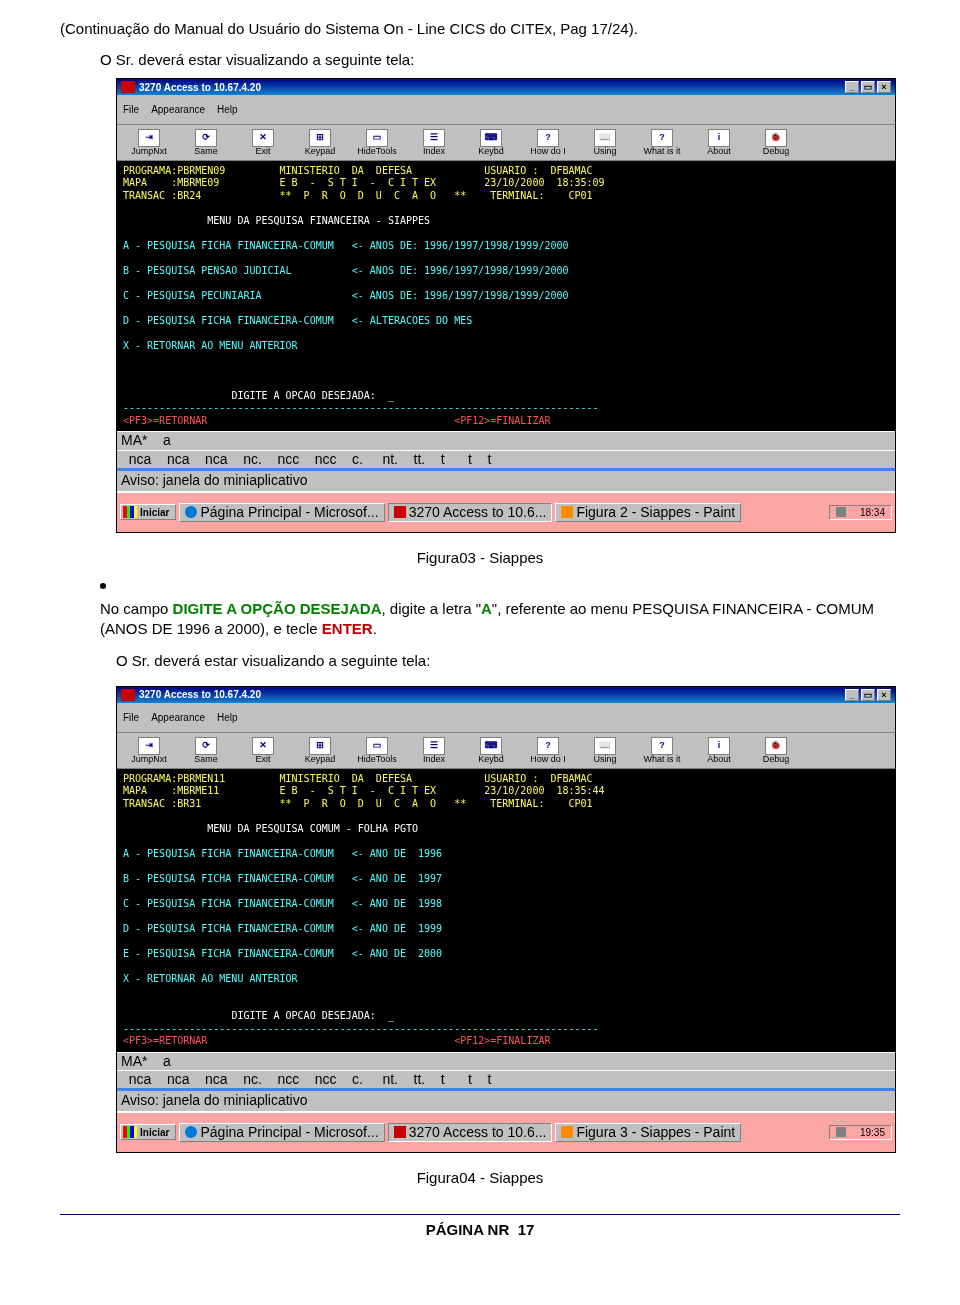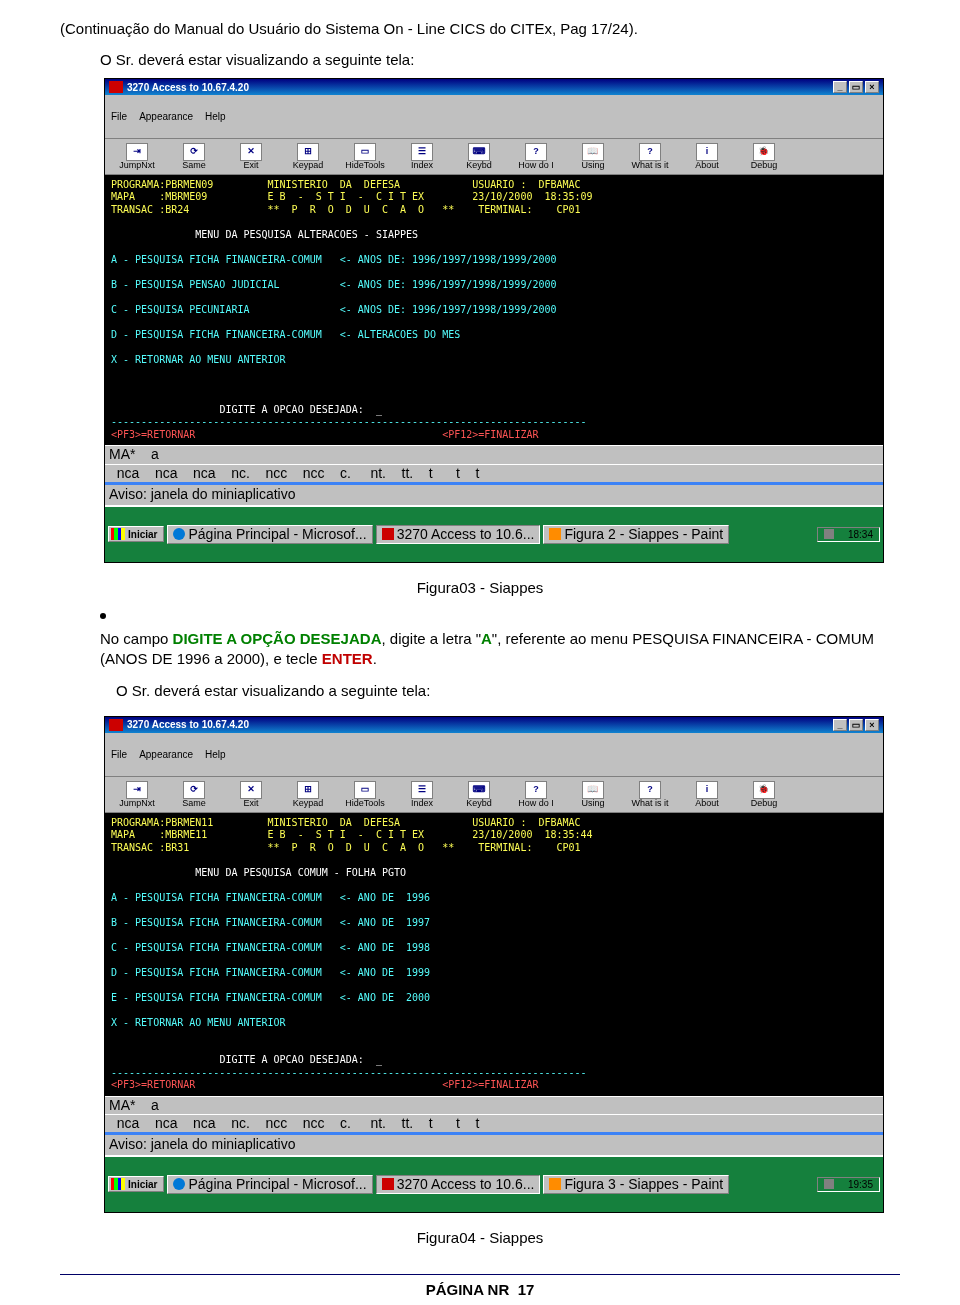--- a/index.html
+++ b/index.html
@@ -7,21 +7,21 @@
     font-family: Arial, sans-serif;
     background: #fff;
     width: 960px;
     margin: 0 auto;
     padding: 20px 60px 30px 60px;
     font-size: 15px;
     color: #000;
   }
   .page-header { font-size: 15px; margin-bottom: 14px; }
   .intro { margin-left: 40px; margin-bottom: 10px; font-size: 15px; }
-  .screenshot-wrap { margin-left: 44px; margin-bottom: 8px; }
+  .screenshot-wrap { margin-left: 56px; margin-bottom: 8px; }
   .caption { text-align: center; font-size: 15px; margin-top: 16px; margin-bottom: 10px; }
   .bullet-block { margin-left: 40px; margin-bottom: 14px; }
   .bullet-row { display: flex; align-items: flex-start; gap: 10px; flex-direction: column; }
   .bullet-dot { width: 6px; height: 6px; background: #000; border-radius: 50%; margin-top: 7px; flex-shrink: 0; }
   .bullet-text { flex: 1; line-height: 1.35; font-size: 15px; }
   .green { color: #008000; font-weight: bold; }
   .red { color: #c00000; font-weight: bold; }
   .hr-line { border: none; border-top: 1.5px solid #000066; margin-top: 28px; }
   .page-footer { text-align: center; font-size: 15px; margin-top: 6px; }
   .page-nr { font-weight: bold; }
@@ -61,21 +61,21 @@
     border-bottom-color: #808080;
     font-size: 9px;
     text-align: center;
     line-height: 10px;
     color: #000;
     font-family: Arial;
     font-weight: bold;
   }
   .menubar {
     background: #c0c0c0;
-    padding: 16px 6px;
+    padding: 9px 6px;
     font-family: Tahoma, Arial, sans-serif;
     font-size: 10px;
     display: flex;
     gap: 12px;
     border-bottom: 1px solid #808080;
   }
   .toolbar {
     background: #c0c0c0;
     padding: 3px 4px 2px 4px;
     display: flex;
@@ -122,24 +122,24 @@
   }
   .statusline {
     display: flex;
     padding: 1px 4px;
     border-top: 1px solid #fff;
     gap: 8px;
   }
   .statuscell { white-space: pre; }
   .aviso { padding: 2px 4px; border-top: 3px solid #3b82f6; }
   .taskbar {
-    background: #15803d;
-    display: flex;
-    align-items: center;
-    padding: 18px 3px;
+    background: #fca5a5;
+    display: flex;
+    align-items: center;
+    padding: 10px 3px;
     gap: 3px;
     border-top: 2px solid #fff;
     font-family: Tahoma, Arial, sans-serif;
     font-size: 10px;
   }
   .startbtn {
     background: #c0c0c0;
     border: 1px solid #fff;
     border-right-color: #808080;
     border-bottom-color: #808080;
@@ -251,21 +251,21 @@
         </div>
       <div class="tool">
           <div class="tool-icon">🐞</div>
           <span>Debug</span>
         </div>
     </div>
     <div class="terminal"><span class="t-yellow">PROGRAMA:PBRMEN09         MINISTERIO  DA  DEFESA            USUARIO :  DFBAMAC</span>
 <span class="t-yellow">MAPA    :MBRME09          E B  -  S T I  -  C I T EX        23/10/2000  18:35:09</span>
 <span class="t-yellow">TRANSAC :BR24             **  P  R  O  D  U  C  A  O   **    TERMINAL:    CP01</span>
 
-<span class="t-white">              </span><span class="t-white">MENU DA PESQUISA ALTERACOES - SIAPPES</span>
+<span class="t-white">              </span><span class="t-white">MENU DA PESQUISA FINANCEIRA - SIAPPES</span>
 
 <span class="t-cyan">A - PESQUISA FICHA FINANCEIRA-COMUM   &lt;- ANOS DE: 1996/1997/1998/1999/2000</span>
 
 <span class="t-cyan">B - PESQUISA PENSAO JUDICIAL          &lt;- ANOS DE: 1996/1997/1998/1999/2000</span>
 
 <span class="t-cyan">C - PESQUISA PECUNIARIA               &lt;- ANOS DE: 1996/1997/1998/1999/2000</span>
 
 <span class="t-cyan">D - PESQUISA FICHA FINANCEIRA-COMUM   &lt;- ALTERACOES DO MES</span>
 
 <span class="t-cyan">X - RETORNAR AO MENU ANTERIOR</span>

